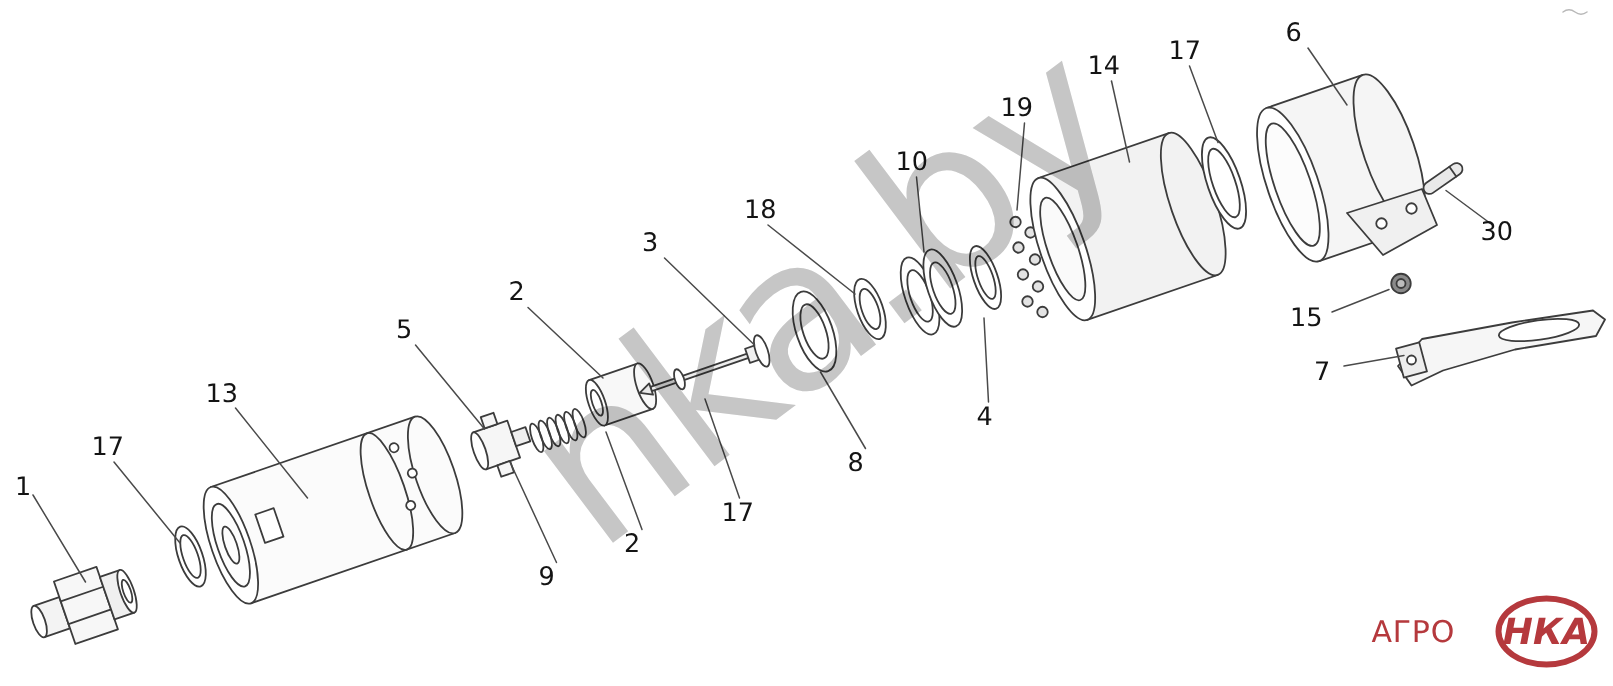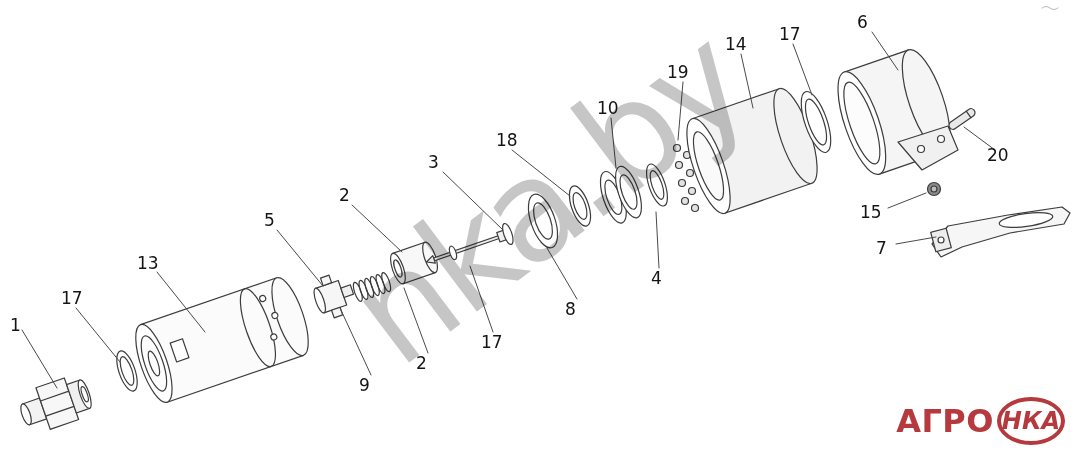--- a/index.html
+++ b/index.html
@@ -17,25 +17,25 @@
     transform:rotate(-37deg); transform-origin:center;
     mix-blend-mode:multiply; pointer-events:none;
   }
   .labels .plabel {
     position:absolute; font-size:17px; color:#141414; line-height:1.1;
   }
   .logo {
     position:absolute; right:10px; bottom:12px;
     display:flex; align-items:center; gap:3px; color:#b5393d;
   }
-  .logo-prefix { font-size:32px; font-weight:700; letter-spacing:0.5px; }
+  .logo-prefix { font-size:20px; font-weight:400; letter-spacing:0.5px; }
   .logo-oval {
     width:68px; height:48px; border:4px solid #b5393d; border-radius:50%;
     display:flex; align-items:center; justify-content:center;
-    font-size:24px; font-weight:700; font-style:italic;
+    font-size:24px; font-weight:700; font-style:italic;margin-left:24px;
   }
 </style>
 </head>
 <body>
 
 <div class="canvas">
 
   <svg class="drawing" width="1075" height="457" viewBox="0 0 1075 457">
     <g stroke="#3c3c3c" stroke-width="1.2" fill="none" stroke-linecap="round" stroke-linejoin="round">
 
@@ -211,21 +211,21 @@
     <span class="plabel" style="left:137px;top:254px">13</span>
     <span class="plabel" style="left:264px;top:211px">5</span>
     <span class="plabel" style="left:339px;top:186px">2</span>
     <span class="plabel" style="left:428px;top:153px">3</span>
     <span class="plabel" style="left:496px;top:131px">18</span>
     <span class="plabel" style="left:597px;top:99px">10</span>
     <span class="plabel" style="left:667px;top:63px">19</span>
     <span class="plabel" style="left:725px;top:35px">14</span>
     <span class="plabel" style="left:779px;top:25px">17</span>
     <span class="plabel" style="left:857px;top:13px">6</span>
-    <span class="plabel" style="left:987px;top:146px">20</span>
+    <span class="plabel" style="left:987px;top:146px">30</span>
     <span class="plabel" style="left:860px;top:203px">15</span>
     <span class="plabel" style="left:876px;top:239px">7</span>
     <span class="plabel" style="left:651px;top:269px">4</span>
     <span class="plabel" style="left:565px;top:300px">8</span>
     <span class="plabel" style="left:481px;top:333px">17</span>
     <span class="plabel" style="left:416px;top:354px">2</span>
     <span class="plabel" style="left:359px;top:376px">9</span>
   </div>
 
   <div class="logo">

